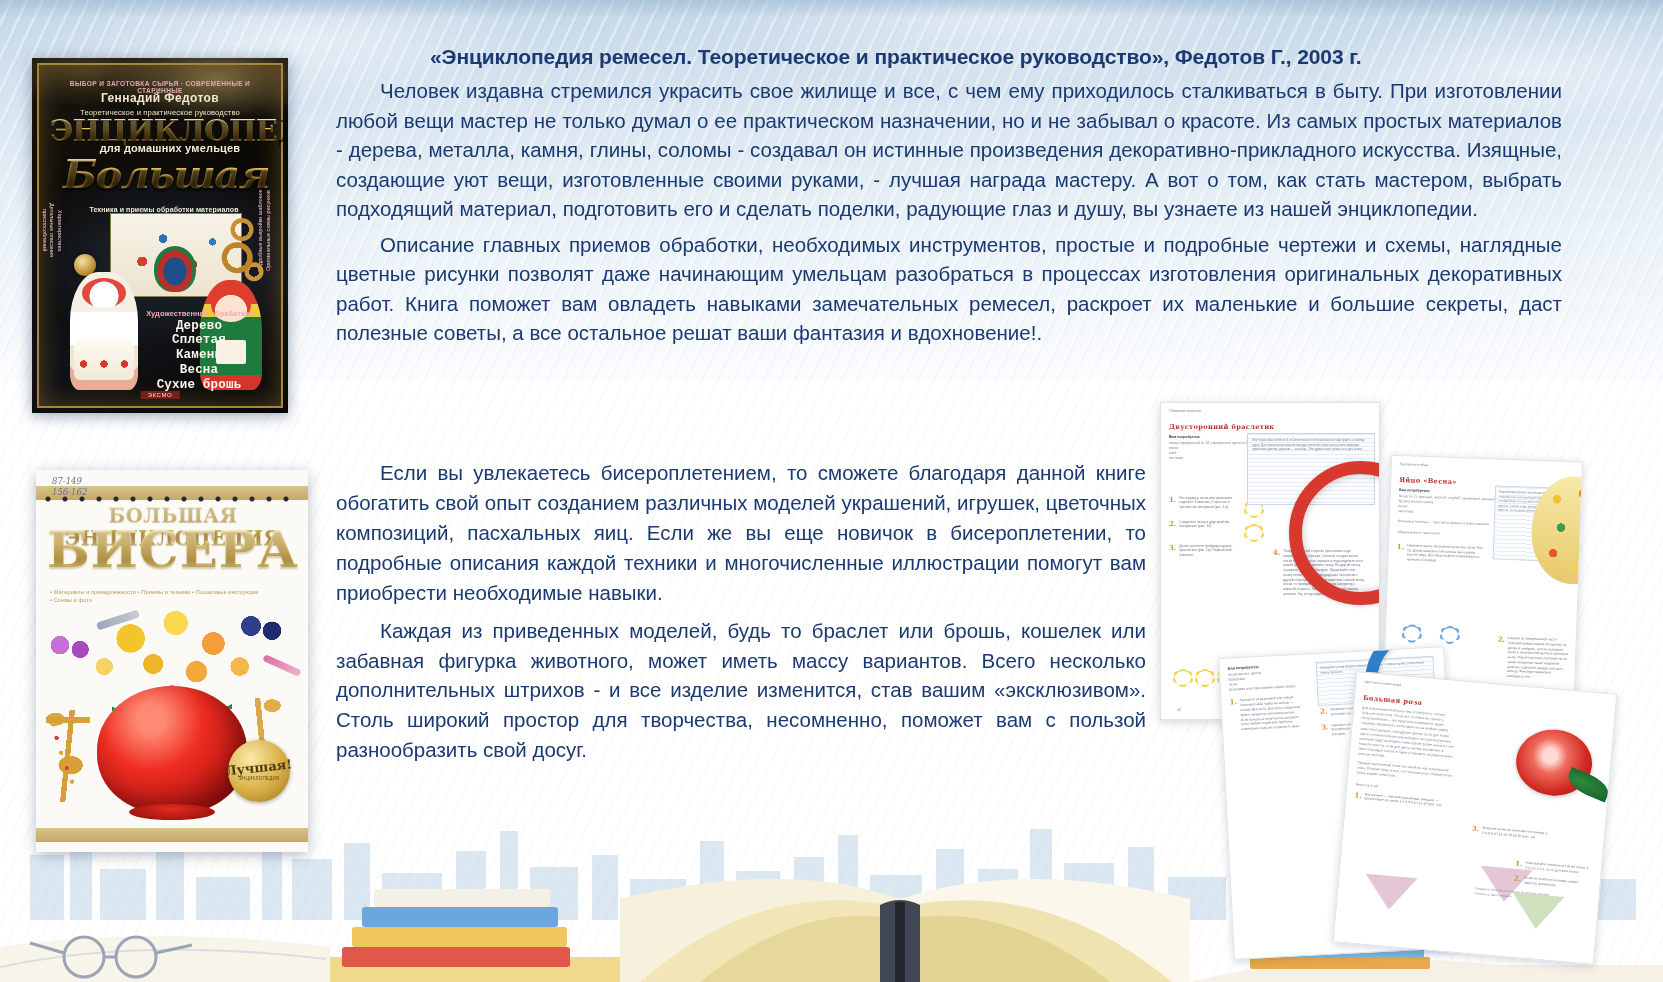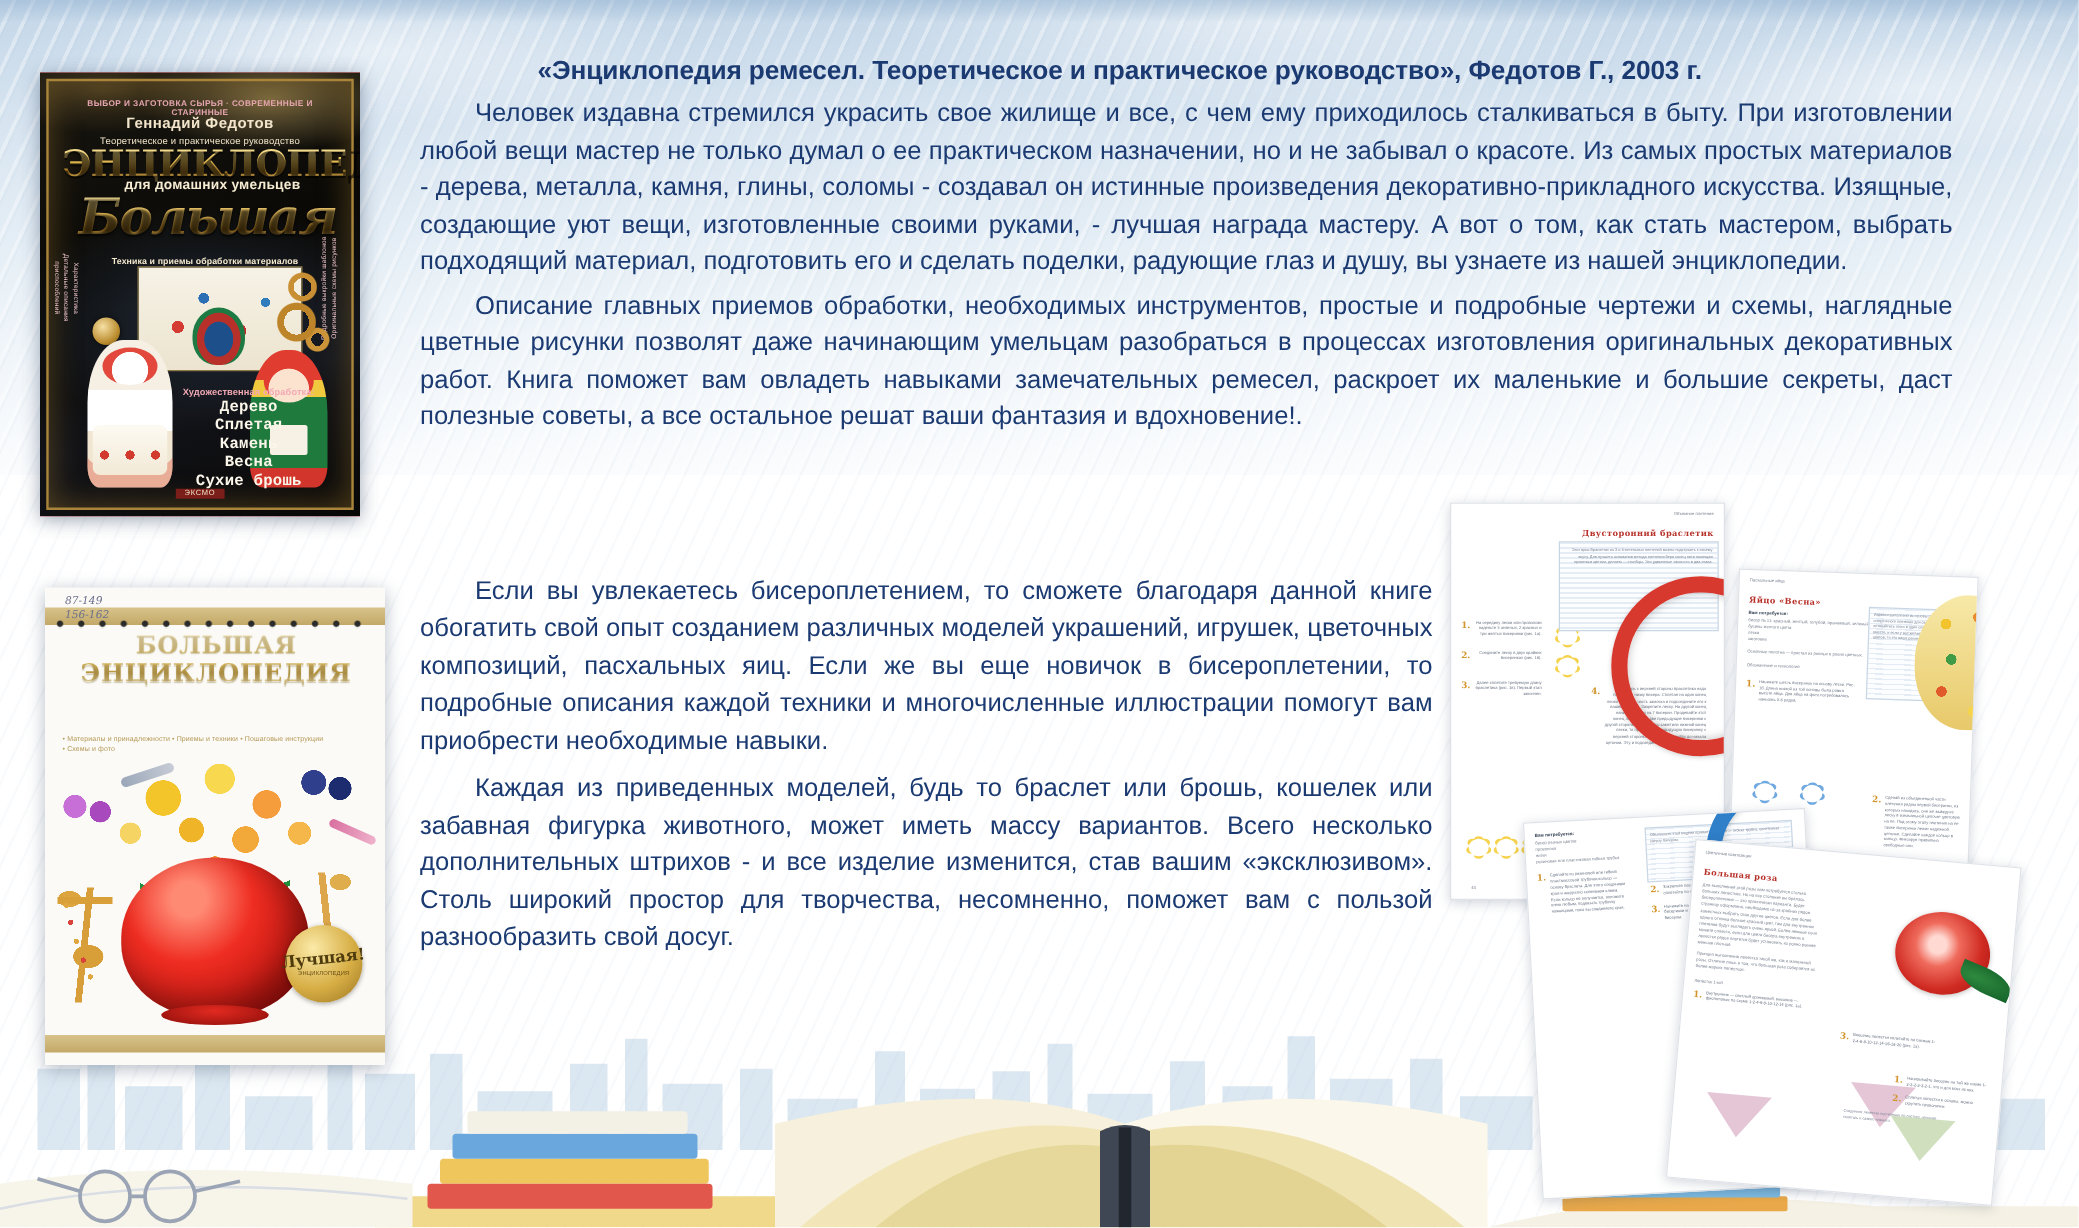--- a/index.html
+++ b/index.html
@@ -327,21 +327,21 @@
   .sec2{position:absolute;left:336px;top:450px;width:810px;}
   .sec2 p.body{font-size:20.5px;line-height:1.46;margin-top:8px;}
   .sec2 .heading{font-size:20.5px;}
 
   
   .collage{position:absolute;left:1148px;top:396px;width:515px;height:560px;}
   .pg{
     position:absolute;background:#ffffff;border:1px solid #dfe3e8;
     box-shadow:0 2px 9px rgba(40,60,90,.22);overflow:hidden;
   }
-  .pg-a{left:12px;top:6px;width:218px;height:316px;text-align:right;}
+  .pg-a{left:12px;top:6px;width:218px;height:316px;}
   .pg-b{left:238px;top:62px;width:190px;height:290px;transform:rotate(2deg);}
   .pg-c{left:78px;top:256px;width:224px;height:300px;transform:rotate(-3deg);}
   .pg-d{left:196px;top:286px;width:260px;height:270px;transform:rotate(5deg);}
   .pg h5{
     margin:9px 8px 4px 8px;font-size:6.6px;color:#b7322b;font-weight:bold;
     letter-spacing:.35px;font-family:"DejaVu Serif",serif;
   }
   .pg .micro{margin:0 8px;font-size:3.4px;color:#7a8290;line-height:1.5;}
   .pg .tinyhdr{margin:0 8px 2px;font-size:3.6px;color:#2d3a4d;font-weight:bold;}
   .pg .step{display:flex;gap:3px;margin:4px 8px;}
@@ -510,20 +510,21 @@
   </div>
   <div class="c1-pub">ЭКСМО</div>
 </div>
 
 <div class="cover2">
   <div class="c2-topband"></div>
   <div class="c2-dots"></div>
   <div class="c2-hand" style="white-space:pre-line">87-149
 156-162</div>
   <div class="c2-t1">БОЛЬШАЯ ЭНЦИКЛОПЕДИЯ</div>
+  <div class="c2-t2">БИСЕРА</div>
   <div class="c2-bul" style="white-space:pre-line">• Материалы и принадлежности  • Приемы и техники  • Пошаговые инструкции
 • Схемы и фото</div>
   <div class="c2-art">
     <div class="c2-bfly1"></div>
     <div class="c2-bfly2"></div>
     <div class="c2-drag1"></div>
     <div class="c2-drag2"></div>
     <div class="c2-giraffeL"></div>
     <div class="c2-giraffeR"></div>
     <div class="c2-beads"></div>

